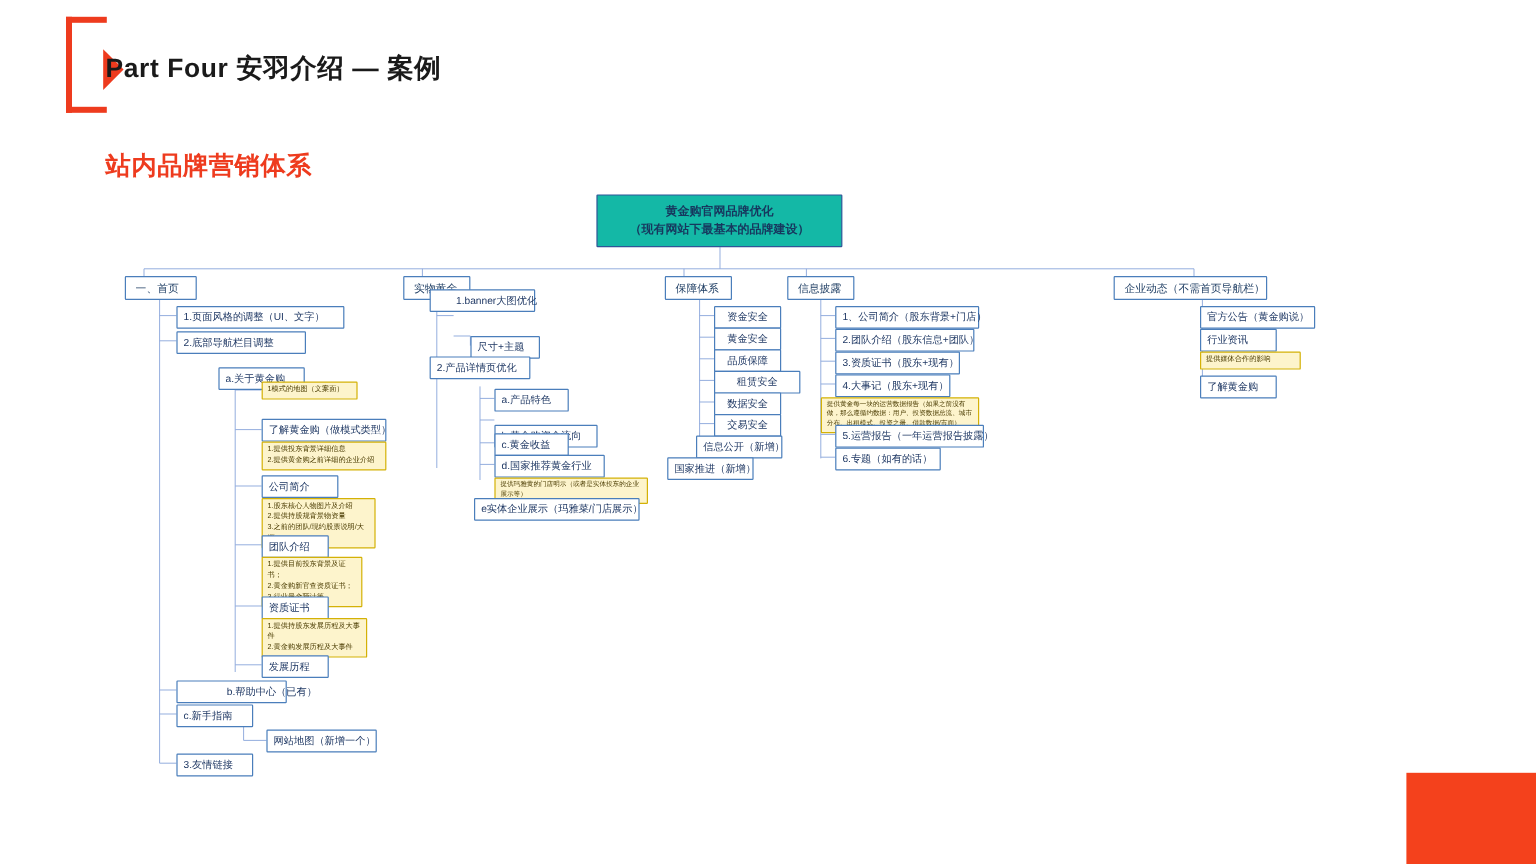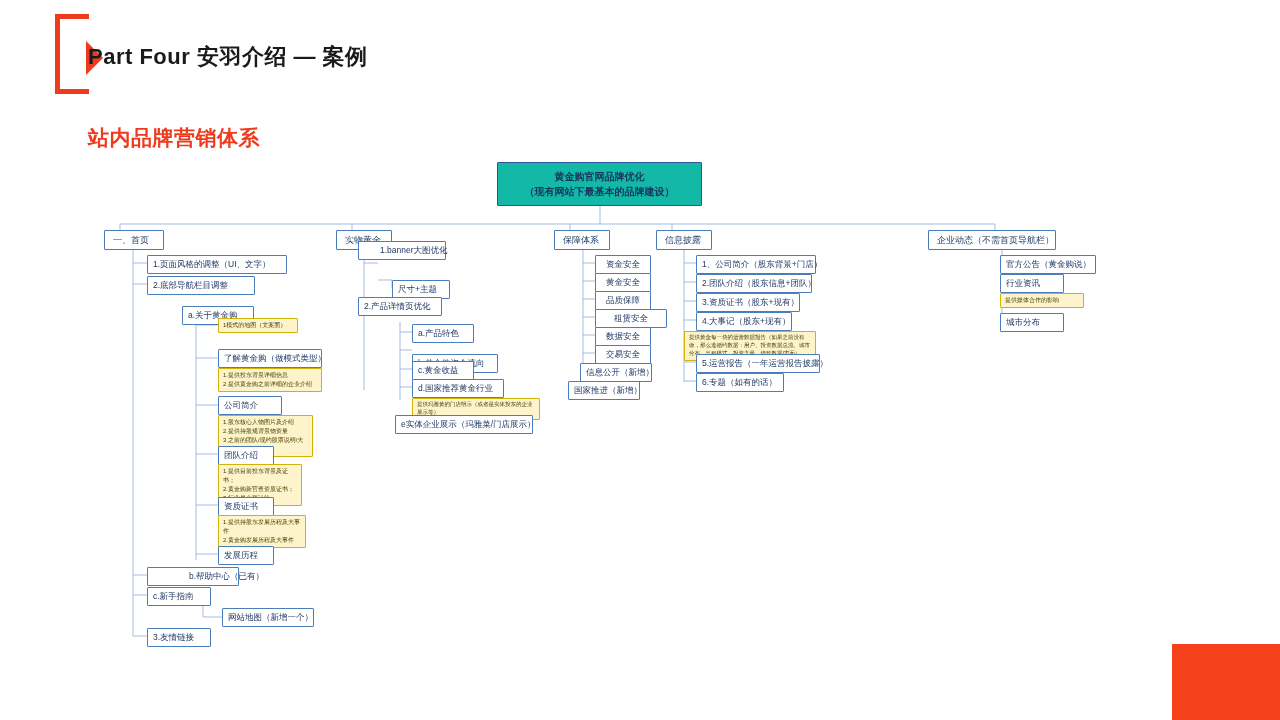--- a/index.html
+++ b/index.html
@@ -261,29 +261,29 @@
     <div class="node yellow-wide" style="left:412px; top:248px; width:128px;">提供玛雅黄的门店明示（或者是实体投东的企业展示等）</div>
     <div class="node" style="left:395px; top:265px; width:138px;">e实体企业展示（玛雅菜/门店展示）</div>
 
     <div class="node" style="left:595px; top:105px; width:56px; text-align:center;">资金安全</div>
     <div class="node" style="left:595px; top:123px; width:56px; text-align:center;">黄金安全</div>
     <div class="node" style="left:595px; top:141px; width:56px; text-align:center;">品质保障</div>
     <div class="node" style="left:595px; top:159px; width:72px; text-align:center;">租赁安全</div>
     <div class="node" style="left:595px; top:177px; width:56px; text-align:center;">数据安全</div>
     <div class="node" style="left:595px; top:195px; width:56px; text-align:center;">交易安全</div>
     <div class="node" style="left:580px; top:213px; width:72px; text-align:center;">信息公开（新增）</div>
-    <div class="node" style="left:568px; top:231px; width:72px; text-align:center;">国家推进（新增）</div>
+    <div class="node" style="left:556px; top:231px; width:72px; text-align:center;">国家推进（新增）</div>
 
     <div class="node" style="left:696px; top:105px; width:120px;">1、公司简介（股东背景+门店）</div>
     <div class="node" style="left:696px; top:124px; width:116px;">2.团队介绍（股东信息+团队）</div>
     <div class="node" style="left:696px; top:143px; width:104px;">3.资质证书（股东+现有）</div>
     <div class="node" style="left:696px; top:162px; width:96px;">4.大事记（股东+现有）</div>
     <div class="node yellow-wide" style="left:684px; top:181px; width:132px;">提供黄金每一块的运营数据报告（如果之前没有做，那么遵循约数据：用户、投资数据总流、城市分布、出租模式、投资之最、借款数据/市面）</div>
     <div class="node" style="left:696px; top:204px; width:124px;">5.运营报告（一年运营报告披露）</div>
     <div class="node" style="left:696px; top:223px; width:88px;">6.专题（如有的话）</div>
 
     <div class="node" style="left:1000px; top:105px; width:96px;">官方公告（黄金购说）</div>
     <div class="node" style="left:1000px; top:124px; width:64px;">行业资讯</div>
     <div class="node yellow" style="left:1000px; top:143px; width:84px;">提供媒体合作的影响</div>
-    <div class="node" style="left:1000px; top:163px; width:64px;">城市分布</div>
+    <div class="node" style="left:1000px; top:163px; width:64px;">了解黄金购</div>
 
   </div>
 </div>
 
 </body></html>

